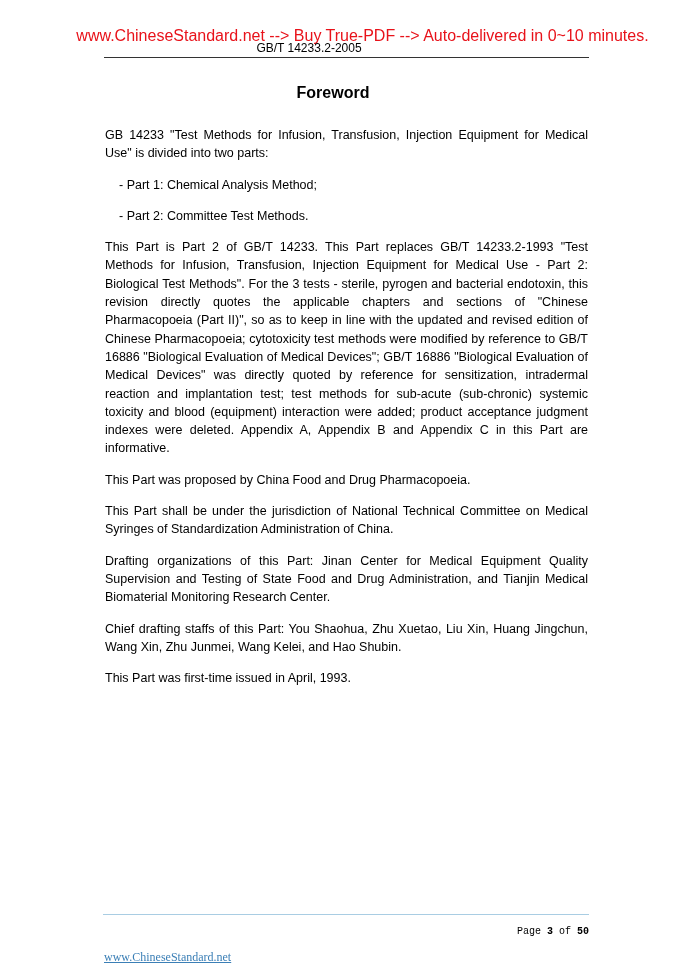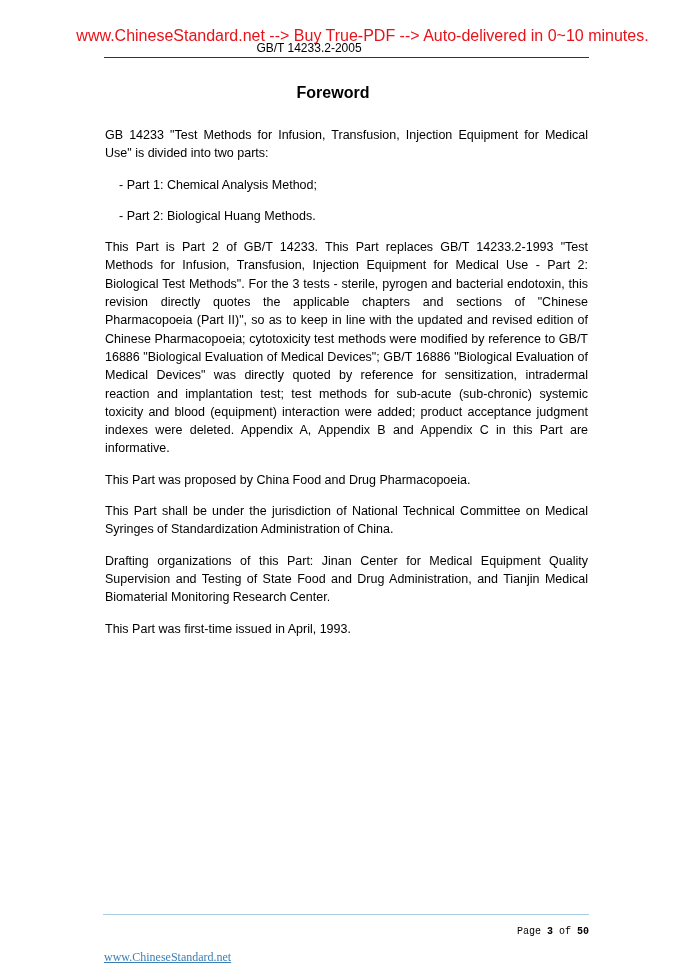--- a/index.html
+++ b/index.html
@@ -24,23 +24,24 @@
   <a>www.ChineseStandard.net --&gt; Buy True-PDF --&gt; Auto-delivered in 0~10 minutes.</a>
 </div>
 <div class="doc-code">GB/T 14233.2-2005</div>
 <div class="header-rule"></div>
 
 <div class="title">Foreword</div>
 
 <div class="content">
   <p>GB 14233 "Test Methods for Infusion, Transfusion, Injection Equipment for Medical Use" is divided into two parts:</p>
   <p class="item">- Part 1: Chemical Analysis Method;</p>
-  <p class="item">- Part 2: Biological Huang Methods.</p>
+  <p class="item">- Part 2: Committee Test Methods.</p>
   <p>This Part is Part 2 of GB/T 14233. This Part replaces GB/T 14233.2-1993 "Test Methods for Infusion, Transfusion, Injection Equipment for Medical Use - Part 2: Biological Test Methods". For the 3 tests - sterile, pyrogen and bacterial endotoxin, this revision directly quotes the applicable chapters and sections of "Chinese Pharmacopoeia (Part II)", so as to keep in line with the updated and revised edition of Chinese Pharmacopoeia; cytotoxicity test methods were modified by reference to GB/T 16886 "Biological Evaluation of Medical Devices"; GB/T 16886 "Biological Evaluation of Medical Devices" was directly quoted by reference for sensitization, intradermal reaction and implantation test; test methods for sub-acute (sub-chronic) systemic toxicity and blood (equipment) interaction were added; product acceptance judgment indexes were deleted. Appendix A, Appendix B and Appendix C in this Part are informative.</p>
   <p>This Part was proposed by China Food and Drug Pharmacopoeia.</p>
   <p>This Part shall be under the jurisdiction of National Technical Committee on Medical Syringes of Standardization Administration of China.</p>
   <p>Drafting organizations of this Part: Jinan Center for Medical Equipment Quality Supervision and Testing of State Food and Drug Administration, and Tianjin Medical Biomaterial Monitoring Research Center.</p>
+  <p>Chief drafting staffs of this Part: You Shaohua, Zhu Xuetao, Liu Xin, Huang Jingchun, Wang Xin, Zhu Junmei, Wang Kelei, and Hao Shubin.</p>
   <p>This Part was first-time issued in April, 1993.</p>
 </div>
 
 <div class="footer-rule"></div>
 <a class="footer-link">www.ChineseStandard.net</a>
 <div class="footer-page"><span>Page </span><b>3</b><span> of </span><b>50</b></div>
 
 </body></html>

